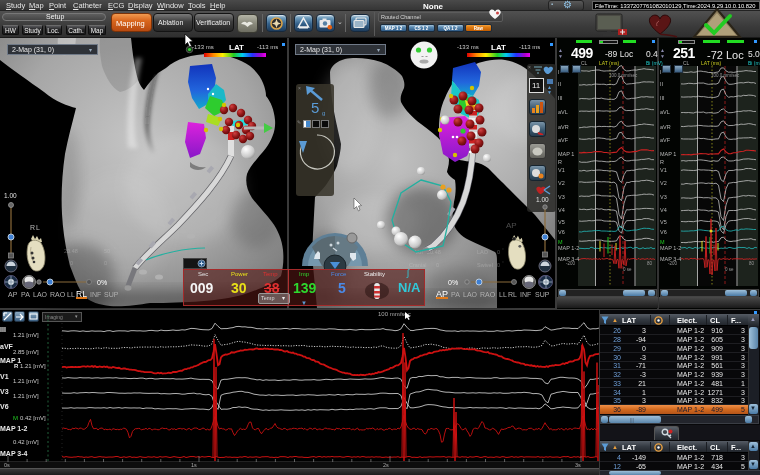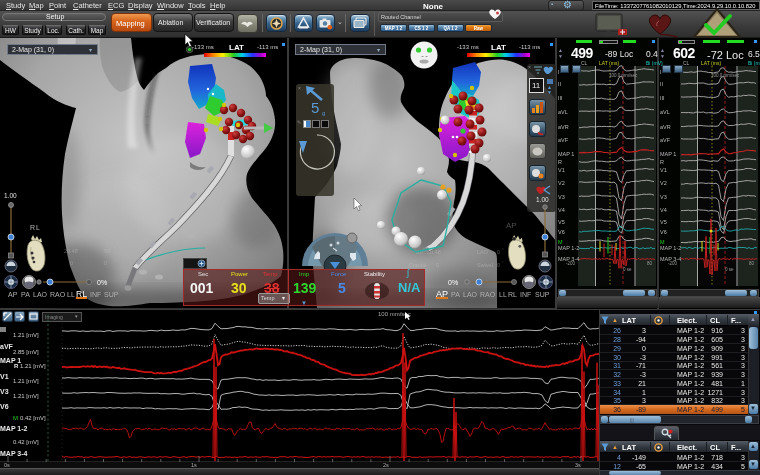--- a/index.html
+++ b/index.html
@@ -468,21 +468,21 @@
     <circle cx="52" cy="10" r="5" fill="#999" stroke="#666"></circle>
   </svg>
 <div class="abs" style="left:183px;top:258px;width:24px;height:11px;background:#141414;border:1px solid #444;"></div>
 <svg class="abs" style="left:197px;top:259px;" width="9" height="9">
     <circle cx="4.5" cy="4.5" r="3.5" fill="#2a5a8a" stroke="#9ab" stroke-width="0.8"></circle>
     <path d="M2.5 4.5 h4 M4.5 2.5 v4" stroke="#cde" stroke-width="1"></path>
   </svg>
 <div class="abs" style="left:183px;top:269px;width:242px;height:37px;background:rgba(82,22,19,0.62);border:1px solid #a42a2a;"></div>
 <div class="abs" style="left:288px;top:269px;width:1px;height:37px;background:#b03030;"></div>
 <div class="txt" style="left:198px;top:271px;font-size:6px;color:#e0e0e0;">Sec</div>
-<div class="txt" style="left:190px;top:280px;font-size:14px;font-weight:bold;color:#f5f5f5;">001</div>
+<div class="txt" style="left:190px;top:280px;font-size:14px;font-weight:bold;color:#f5f5f5;">009</div>
 <div class="txt" style="left:231px;top:271px;font-size:6px;color:#e8e018;">Power</div>
 <div class="txt" style="left:231px;top:280px;font-size:14px;font-weight:bold;color:#e8e018;">30</div>
 <div class="txt" style="left:263px;top:271px;font-size:6px;color:#e03030;">Temp</div>
 <div class="txt" style="left:264px;top:280px;font-size:14px;font-weight:bold;color:#e03030;text-decoration:line-through;">38</div>
 <div class="abs" style="left:258px;top:293px;width:32px;height:11px;background:rgba(170,170,170,0.45);border:1px solid #999;border-radius:2px;"></div>
 <div class="txt" style="left:261px;top:295px;font-size:5.5px;color:#ddd;">Temp</div>
 <div class="txt" style="left:282px;top:294px;font-size:6px;color:#eee;">▾</div>
 <div class="txt" style="left:299px;top:271px;font-size:6px;color:#2ed82e;">Imp</div>
 <div class="txt" style="left:293px;top:280px;font-size:14px;font-weight:bold;color:#2ed82e;">139</div>
 <div class="txt" style="left:331px;top:271px;font-size:6px;color:#4a8ae8;">Force</div>
@@ -515,23 +515,23 @@
 <div class="abs" style="left:559px;top:290px;width:7px;height:6px;background:linear-gradient(#9ec0da,#4a7aa5);border-radius:2px;"></div>
 <div class="abs" style="left:648px;top:290px;width:7px;height:6px;background:linear-gradient(#9ec0da,#4a7aa5);border-radius:2px;"></div>
 <div class="abs" style="left:623px;top:290px;width:22px;height:6px;background:linear-gradient(#9ec0da,#4a7aa5);border-radius:2px;"></div>
 <div class="abs" style="left:557px;top:297px;width:101px;height:11px;background:linear-gradient(#4a4a4a,#1a1a1a);"></div>
 <div class="abs" style="left:652px;top:40px;width:3px;height:3px;background:#3399ff;"></div>
 <div class="abs" style="left:678px;top:39.5px;width:17px;height:4px;border:1px solid #888;background:#111;"></div>
 <div class="abs" style="left:679px;top:40.5px;width:3px;height:2px;background:#22dd22;"></div>
 <div class="abs" style="left:703px;top:40px;width:17px;height:3px;background:#22dd22;"></div>
 <div class="abs" style="left:727px;top:40px;width:17px;height:3px;background:#22dd22;"></div>
 <div class="txt" style="left:660px;top:47px;font-size:5px;color:#88a;">▲<br>▼</div>
-<div class="txt" style="left:673px;top:45px;font-size:14px;font-weight:bold;color:#fff;letter-spacing:-0.5px;">602</div>
+<div class="txt" style="left:673px;top:45px;font-size:14px;font-weight:bold;color:#fff;letter-spacing:-0.5px;">251</div>
 <div class="txt" style="left:707px;top:49px;font-size:11px;color:#e8e8e8;">-72 Loc</div>
-<div class="txt" style="left:748px;top:49px;font-size:8.5px;color:#e8e8e8;">6.5</div>
+<div class="txt" style="left:748px;top:49px;font-size:8.5px;color:#e8e8e8;">5.0</div>
 <div class="txt" style="left:683px;top:59.5px;font-size:5px;color:#aaa;">CL</div>
 <div class="txt" style="left:701px;top:59.5px;font-size:5px;color:#cccc22;">LAT (ms)</div>
 <div class="txt" style="left:748px;top:59.5px;font-size:5px;color:#22cccc;">Bi (mV)</div>
 <div class="abs" style="left:660px;top:289px;width:99px;height:8px;background:#222;border:1px solid #444;"></div>
 <div class="abs" style="left:661px;top:290px;width:7px;height:6px;background:linear-gradient(#9ec0da,#4a7aa5);border-radius:2px;"></div>
 <div class="abs" style="left:750px;top:290px;width:7px;height:6px;background:linear-gradient(#9ec0da,#4a7aa5);border-radius:2px;"></div>
 <div class="abs" style="left:725px;top:290px;width:22px;height:6px;background:linear-gradient(#9ec0da,#4a7aa5);border-radius:2px;"></div>
 <div class="abs" style="left:659px;top:297px;width:101px;height:11px;background:linear-gradient(#4a4a4a,#1a1a1a);"></div>
 <div class="abs" style="left:754px;top:40px;width:3px;height:3px;background:#3399ff;"></div>
 <svg class="abs" style="left:557px;top:38px;" width="203" height="271" viewBox="0 0 203 271">

